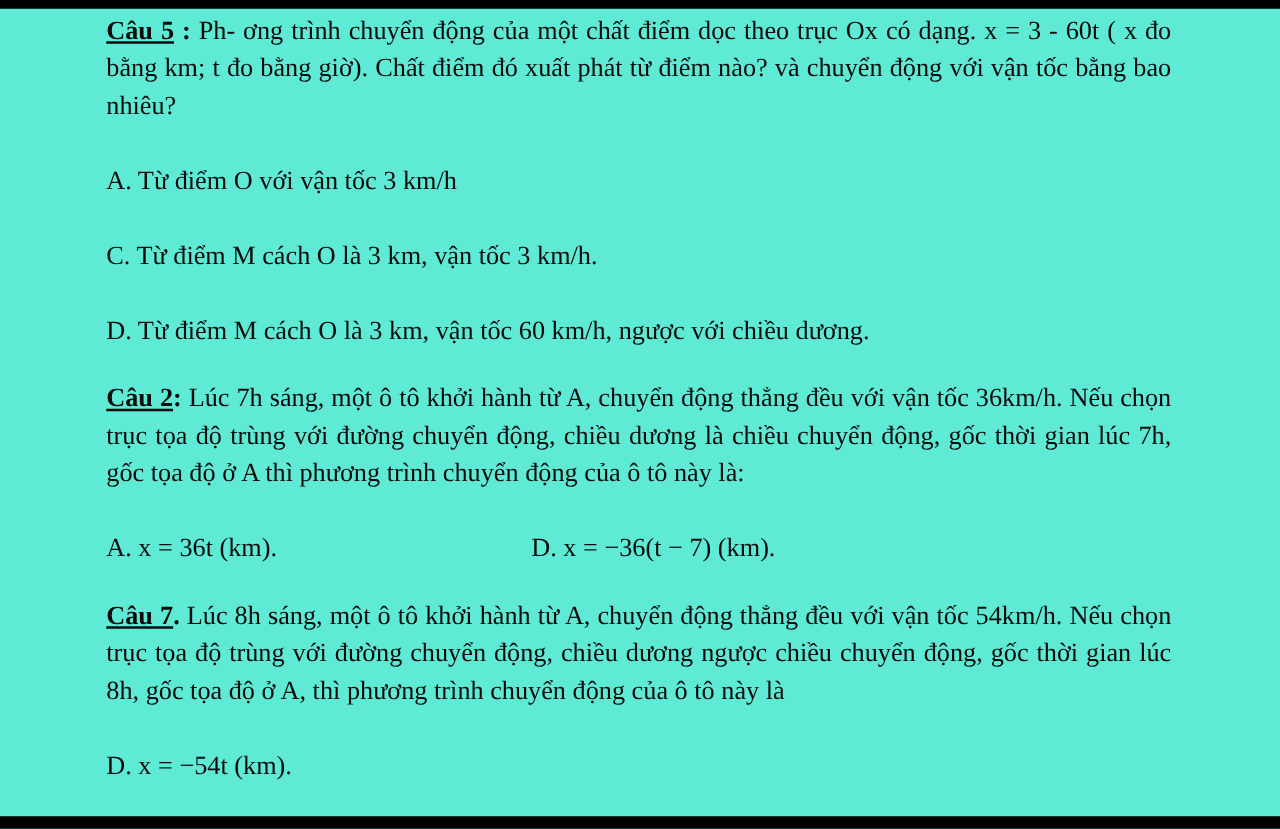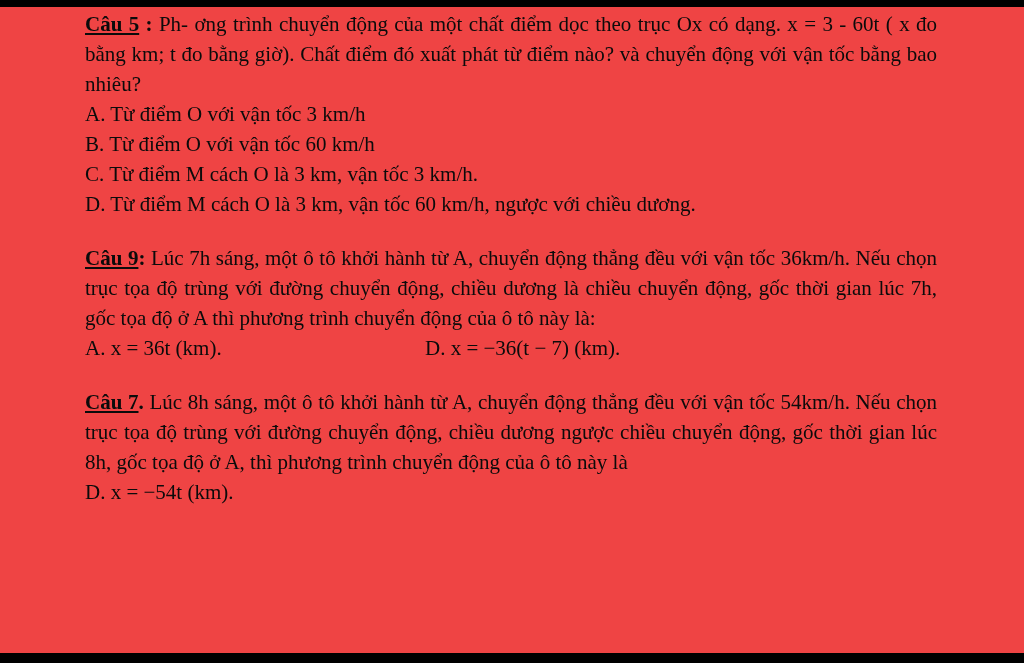--- a/index.html
+++ b/index.html
@@ -6,21 +6,21 @@
   html, body { width: 1024px; height: 663px; }
   body {
     font-family: "Liberation Serif", serif;
     background: #ffffff;
     position: relative;
     overflow: hidden;
   }
   .page {
     position: absolute;
     inset: 0;
-    background: #ef4444;
+    background: #5eead4;
     color: #0b0b0b;
   }
   .bar {
     position: absolute;
     left: 0;
     width: 100%;
     background: #000000;
   }
   .bar-top { top: 0; height: 7px; }
   .bar-bottom { bottom: 0; height: 10px; }
@@ -38,42 +38,41 @@
   .q-header {
     font-weight: bold;
     text-decoration: underline;
   }
   .q-sep { font-weight: bold; }
   .options-single .option { display: block; }
   .options-grid {
     display: grid;
     grid-template-columns: 340px 1fr;
   }
-  .option { white-space: nowrap; }
+  .option { white-space: nowrap; margin-top: 30px; }
 </style>
 </head>
 <body>
 
 <div class="page">
   <div class="bar bar-top"></div>
 
   <div class="content">
 
     <div class="question">
       <p class="q-body"><span class="q-header">Câu 5</span><span class="q-sep"> : </span><span>Ph- ơng trình chuyển động của một chất điểm dọc theo trục Ox có dạng. x = 3 - 60t ( x đo bằng km; t đo bằng giờ). Chất điểm đó xuất phát từ điểm nào? và chuyển động với vận tốc bằng bao nhiêu?</span></p>
       <div class="options-single">
         <div class="option"><span>A.</span> <span>Từ điểm O với vận tốc 3 km/h</span></div>
-        <div class="option"><span>B.</span> <span>Từ điểm O với vận tốc 60 km/h</span></div>
         <div class="option"><span>C.</span> <span>Từ điểm M cách O là 3 km, vận tốc 3 km/h.</span></div>
         <div class="option"><span>D.</span> <span>Từ điểm M cách O là 3 km, vận tốc 60 km/h, ngược với chiều dương.</span></div>
       </div>
     </div>
 
     <div class="question">
-      <p class="q-body"><span class="q-header">Câu 9</span><span class="q-sep">:  </span><span>Lúc 7h sáng, một ô tô khởi hành từ A, chuyển động thẳng đều với vận tốc 36km/h. Nếu chọn trục tọa độ trùng với đường chuyển động, chiều dương là chiều chuyển động, gốc thời gian lúc 7h, gốc tọa độ ở A thì phương trình chuyển động của ô tô này là:</span></p>
+      <p class="q-body"><span class="q-header">Câu 2</span><span class="q-sep">:  </span><span>Lúc 7h sáng, một ô tô khởi hành từ A, chuyển động thẳng đều với vận tốc 36km/h. Nếu chọn trục tọa độ trùng với đường chuyển động, chiều dương là chiều chuyển động, gốc thời gian lúc 7h, gốc tọa độ ở A thì phương trình chuyển động của ô tô này là:</span></p>
       <div class="options-grid">
         <div class="option"><span>A.</span> <span>x = 36t  (km).</span></div>
         <div class="option"><span>D.</span> <span>x = −36(t − 7)  (km).</span></div>
       </div>
     </div>
 
     <div class="question">
       <p class="q-body"><span class="q-header">Câu 7</span><span class="q-sep">. </span><span>Lúc 8h sáng, một ô tô khởi hành từ A, chuyển động thẳng đều với vận tốc 54km/h. Nếu chọn trục tọa độ trùng với đường chuyển động, chiều dương ngược chiều chuyển động, gốc thời gian lúc 8h, gốc tọa độ ở A, thì phương trình chuyển động của ô tô này là</span></p>
       <div class="options-grid">
         <div class="option"><span>D.</span> <span>x = −54t  (km).</span></div>

